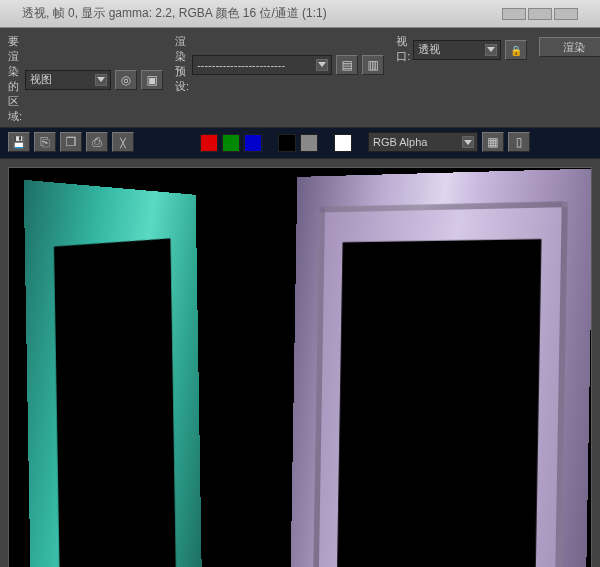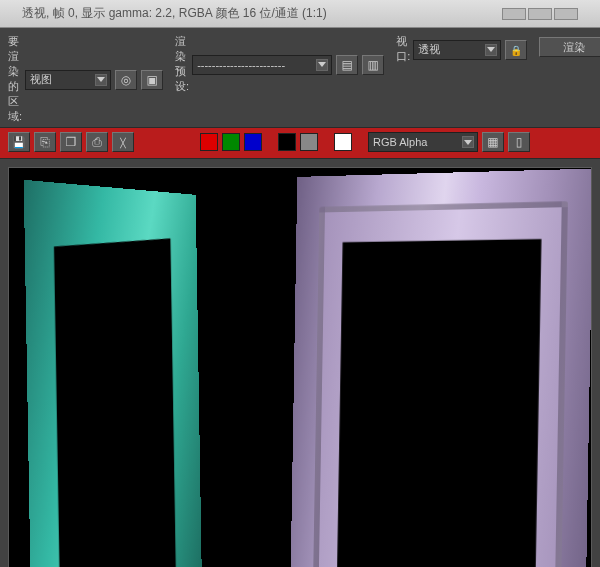--- a/index.html
+++ b/index.html
@@ -63,22 +63,22 @@
     cursor:pointer; color:#ccc;
   }
   .render-btn {
     width:70px; height:20px; background:#515151;
     border:1px solid #2a2a2a; border-top-color:#777; border-left-color:#777;
     color:#d0d0d0; display:flex; align-items:center; justify-content:center;
     cursor:pointer;
     font-family:Liberation Mono, monospace;
   }
   .toolbar2 {
-    background:#b91c1c;
-    display:flex; align-items:center; gap:4px;
+    background:#0f172a;
+    display:flex; align-items:flex-end; gap:4px;
     padding:4px 8px 6px 8px;
     border-bottom:1px solid #2a2a2a;
   }
   .spacer { flex:1; }
   .swatch { width:18px; height:18px; border:1px solid #222; }
   .red{background:#d00;} .green{background:#080;} .blue{background:#00c;}
   .gray{background:#888;} .white{background:#fff;} .black{background:#000;}
   .t2sep { width:8px; }
   .viewport-wrap {
     padding:8px;

